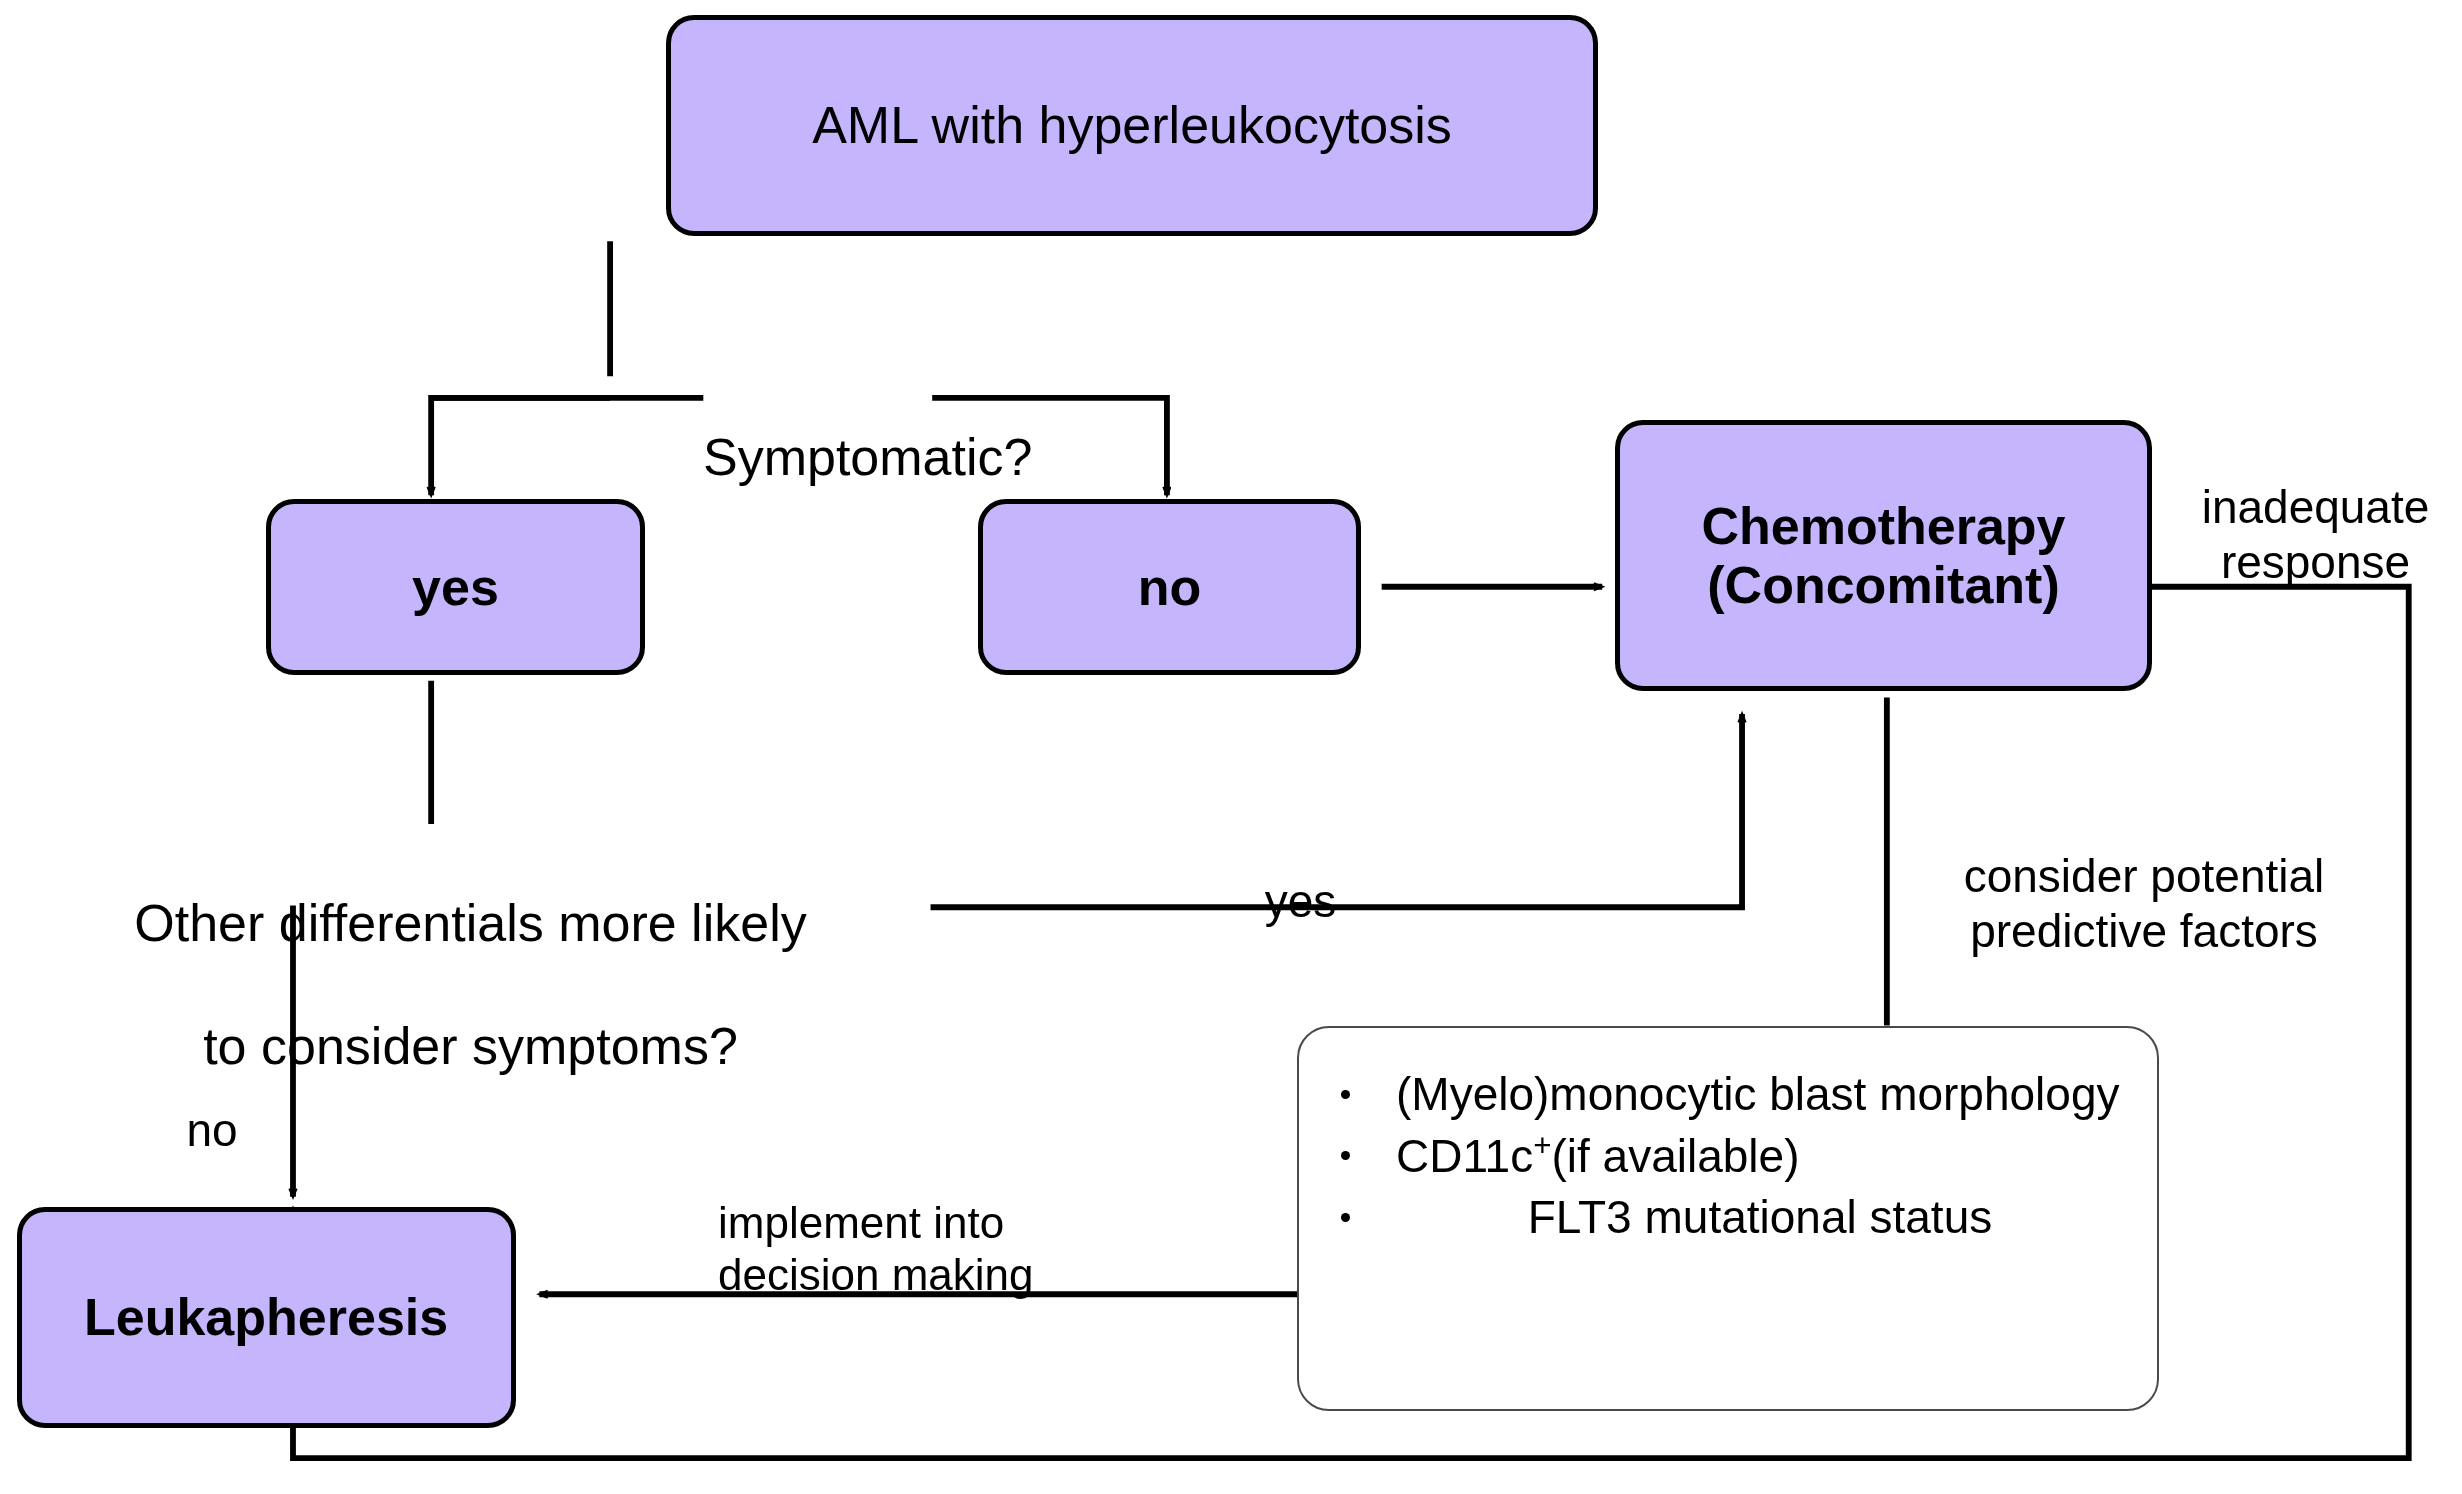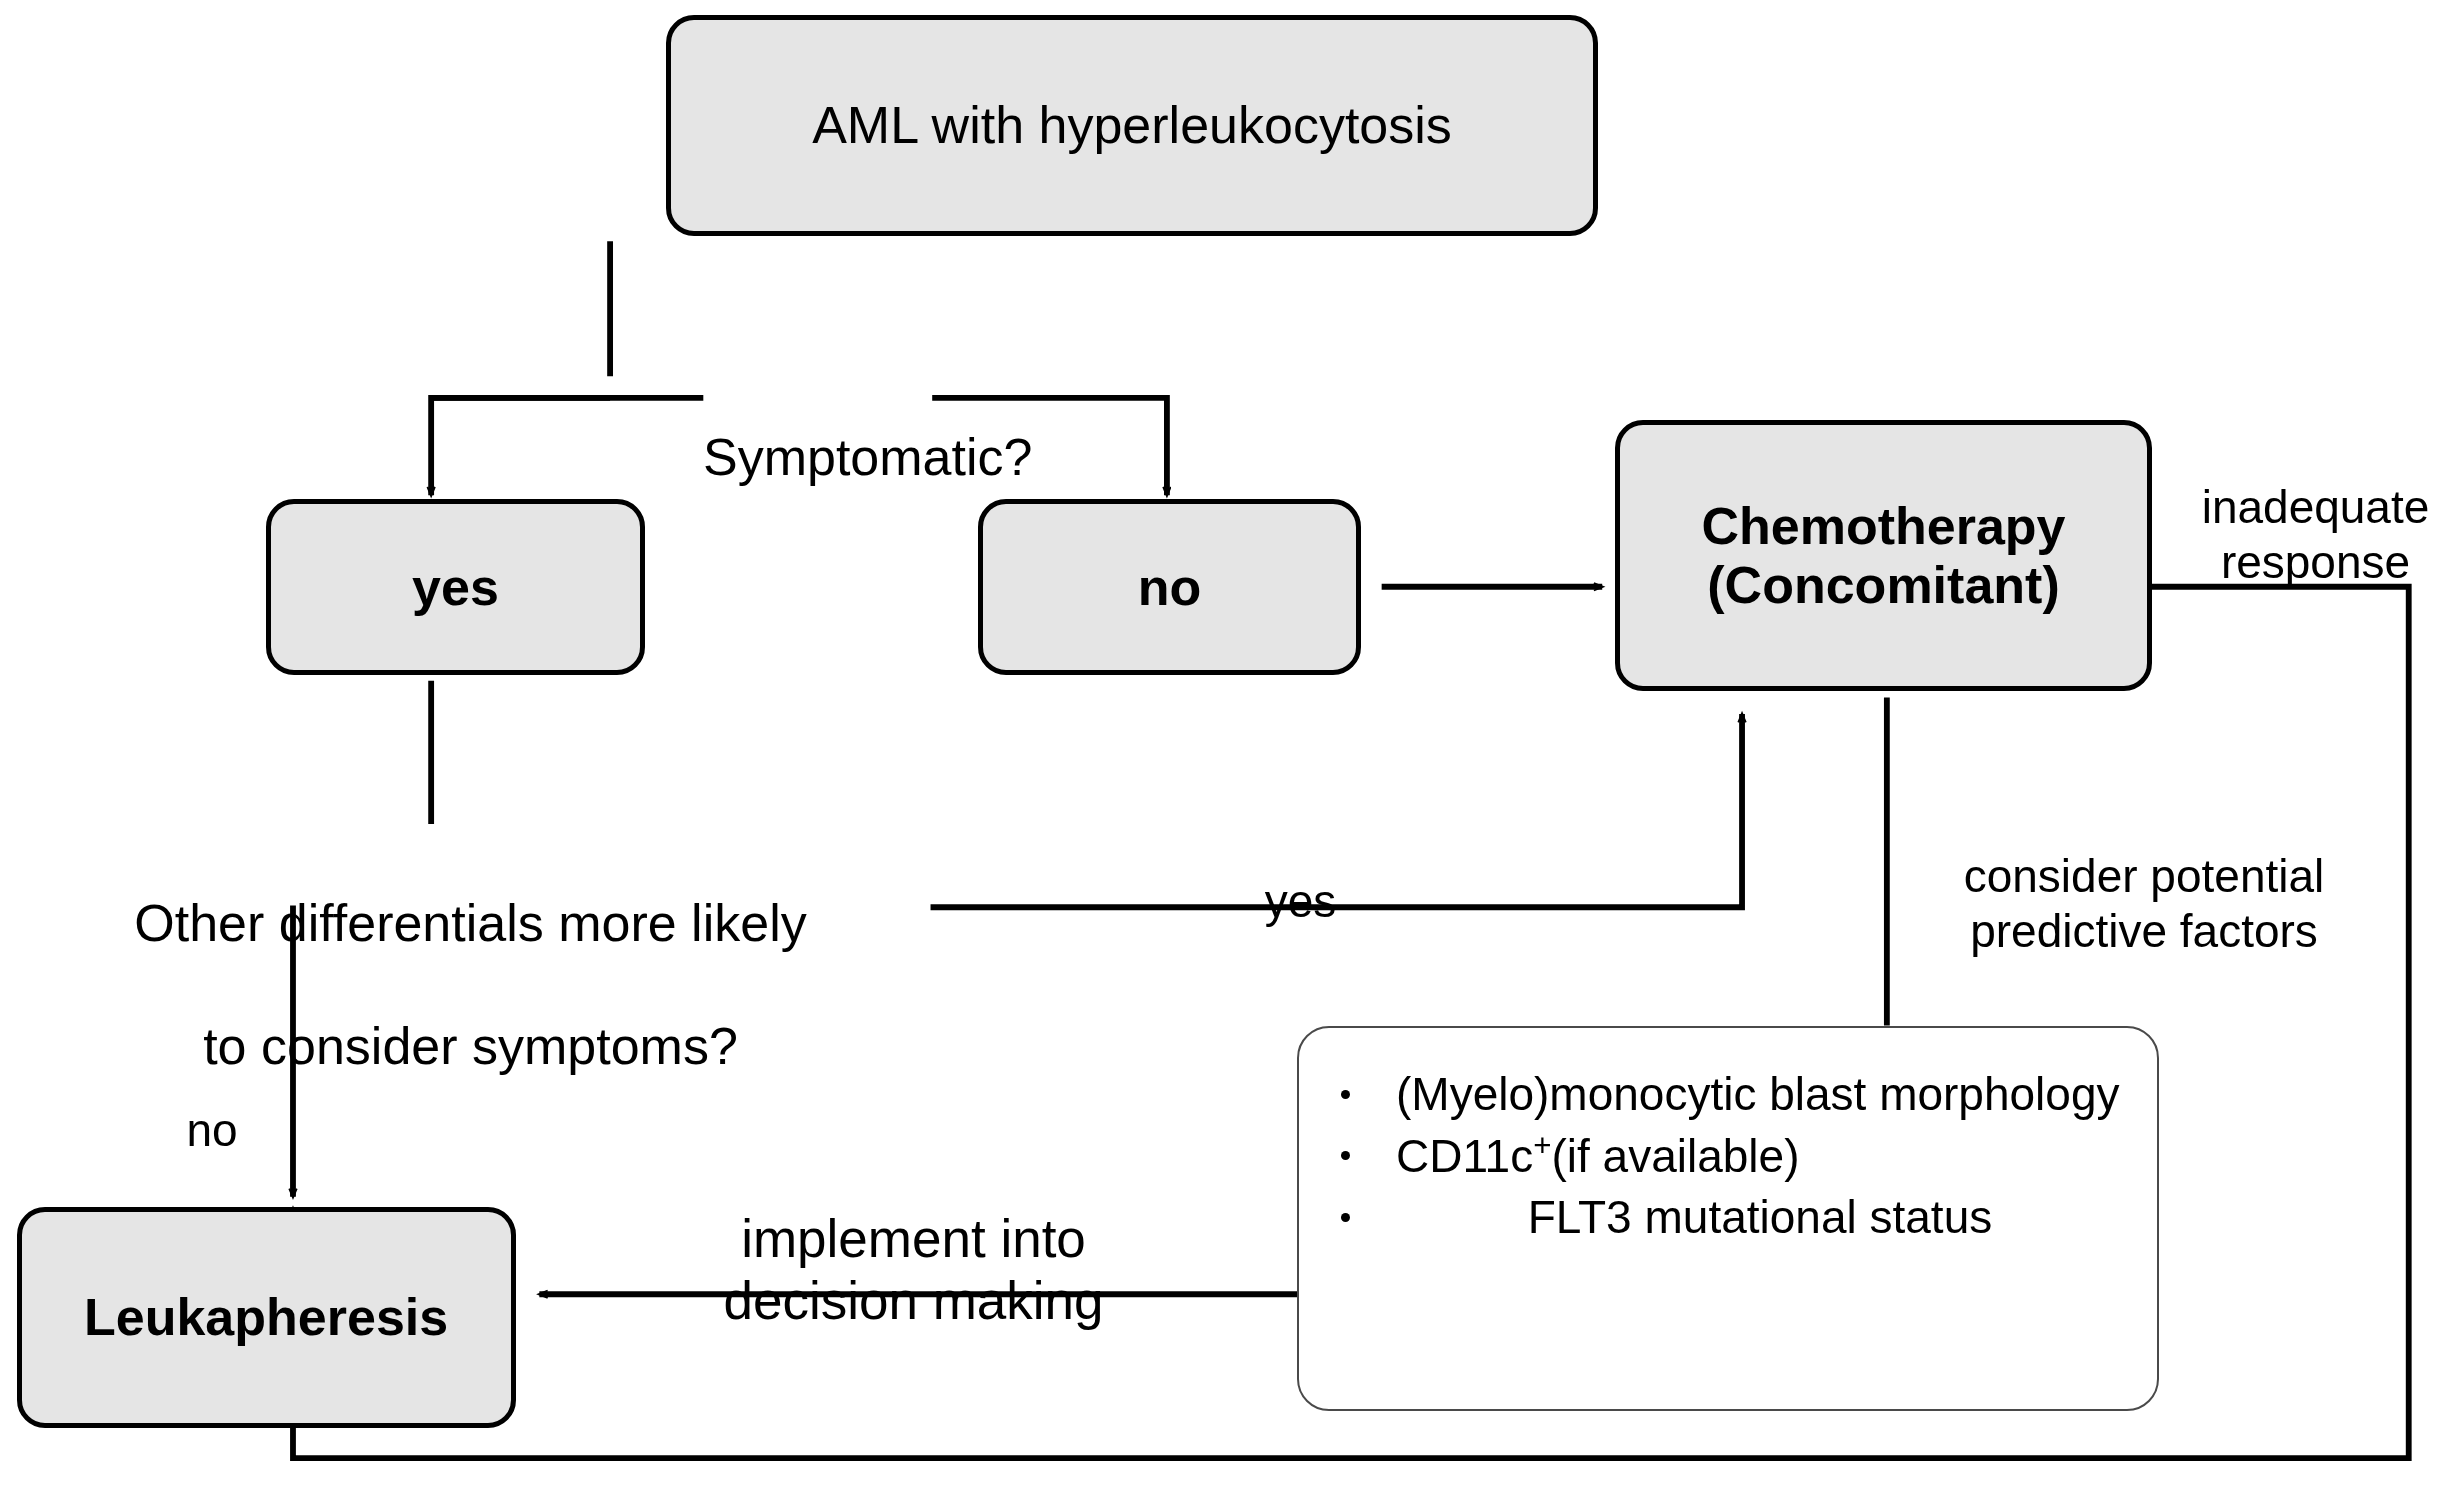--- a/index.html
+++ b/index.html
@@ -19,21 +19,21 @@
   svg.connectors {
     position: absolute;
     left: 0; top: 0;
     width: 2462px;
     height: 1494px;
     pointer-events: none;
   }
   .node {
     position: absolute;
     box-sizing: border-box;
-    background: #e5e5e5;
+    background: #c4b5fd;
     display: flex;
     align-items: center;
     justify-content: center;
     text-align: right;
     line-height: 1.12;
   }
   .node.thick {
     border: 5.8px solid #000000;
     border-radius: 28px;
   }
@@ -152,21 +152,21 @@
 
   <div class="free-text" style="left:1242px; top:820px; width:117px; font-size:46px;">
     <span>yes</span>
   </div>
 
   <div class="free-text" style="left:1917px; top:795px; width:454px; font-size:46px; text-align:center;">
     <span>consider potential
 predictive factors</span>
   </div>
 
-  <div class="free-text" style="left:718px; top:1145px; width:391px; font-size:53px; text-align:center;">
+  <div class="free-text" style="left:718px; top:1145px; width:391px; font-size:44px; text-align:left;">
     <span>implement into
 decision making</span>
   </div>
 
   <div class="bullets" style="left:1297px; top:1026px; width:862px; height:385px;">
     <ul>
       <li>
         <span class="dot"></span>
         <span>(Myelo)monocytic blast morphology</span>
       </li>

